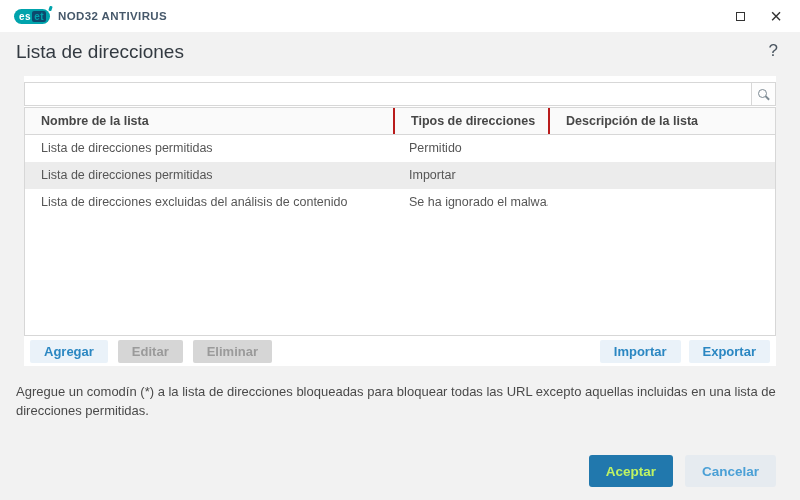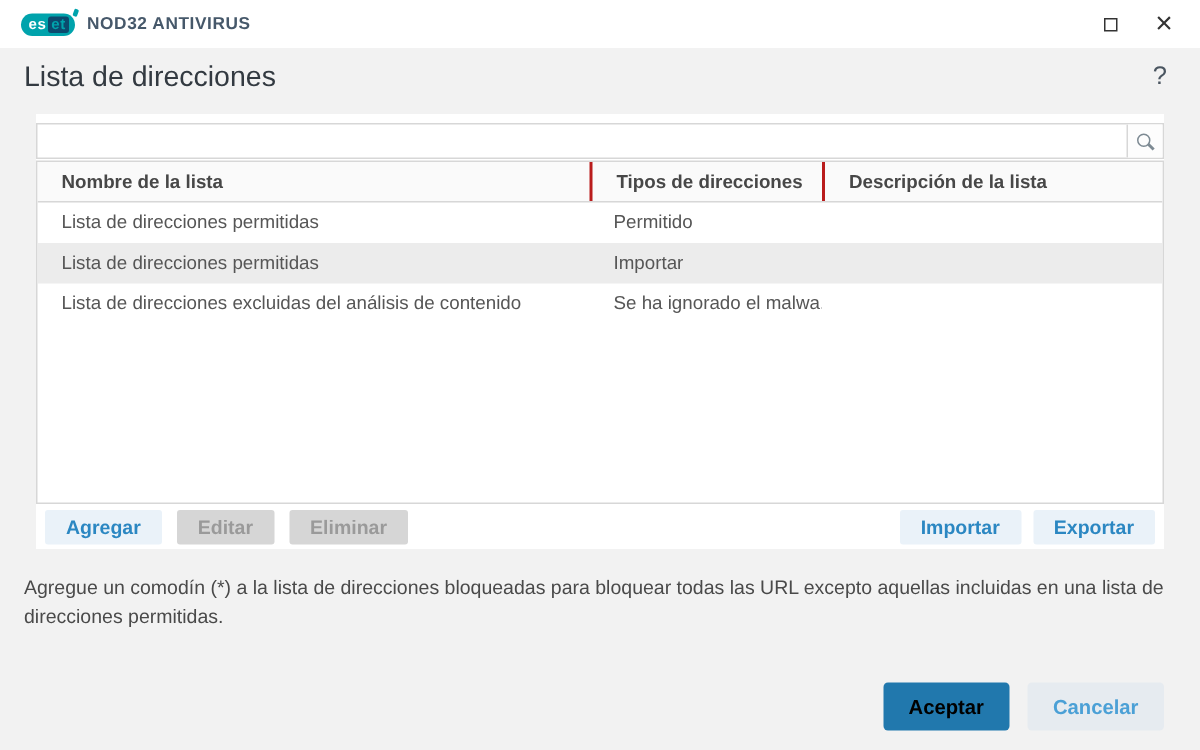--- a/index.html
+++ b/index.html
@@ -76,21 +76,21 @@
   
   .note {
     position:absolute; left:16px; right:20px; top:382px;
     font-size:13px; line-height:19px; color:var(--note-text,#4a4a4a);
   }
   .footer { position:absolute; right:24px; bottom:13px; display:flex; gap:12px; }
   .btn-footer {
     border:0; border-radius:3px; cursor:pointer; height:32px; padding:0 17px;
     font:600 13.5px "Liberation Sans",sans-serif;
   }
-  .btn-footer.primary { background:var(--primary-button-bg,#2178ad); color:#000000; }
+  .btn-footer.primary { background:var(--primary-button-bg,#2178ad); color:#bef264; }
   .btn-footer.secondary { background:var(--cancel-button-bg,#e6ebf0); color:var(--cancel-button-text,#4ba0d6); }
 </style>
 </head>
 <body>
 
 <div class="window">
 
   <div class="titlebar">
     <div class="brand">
       <span class="eset-pill">

